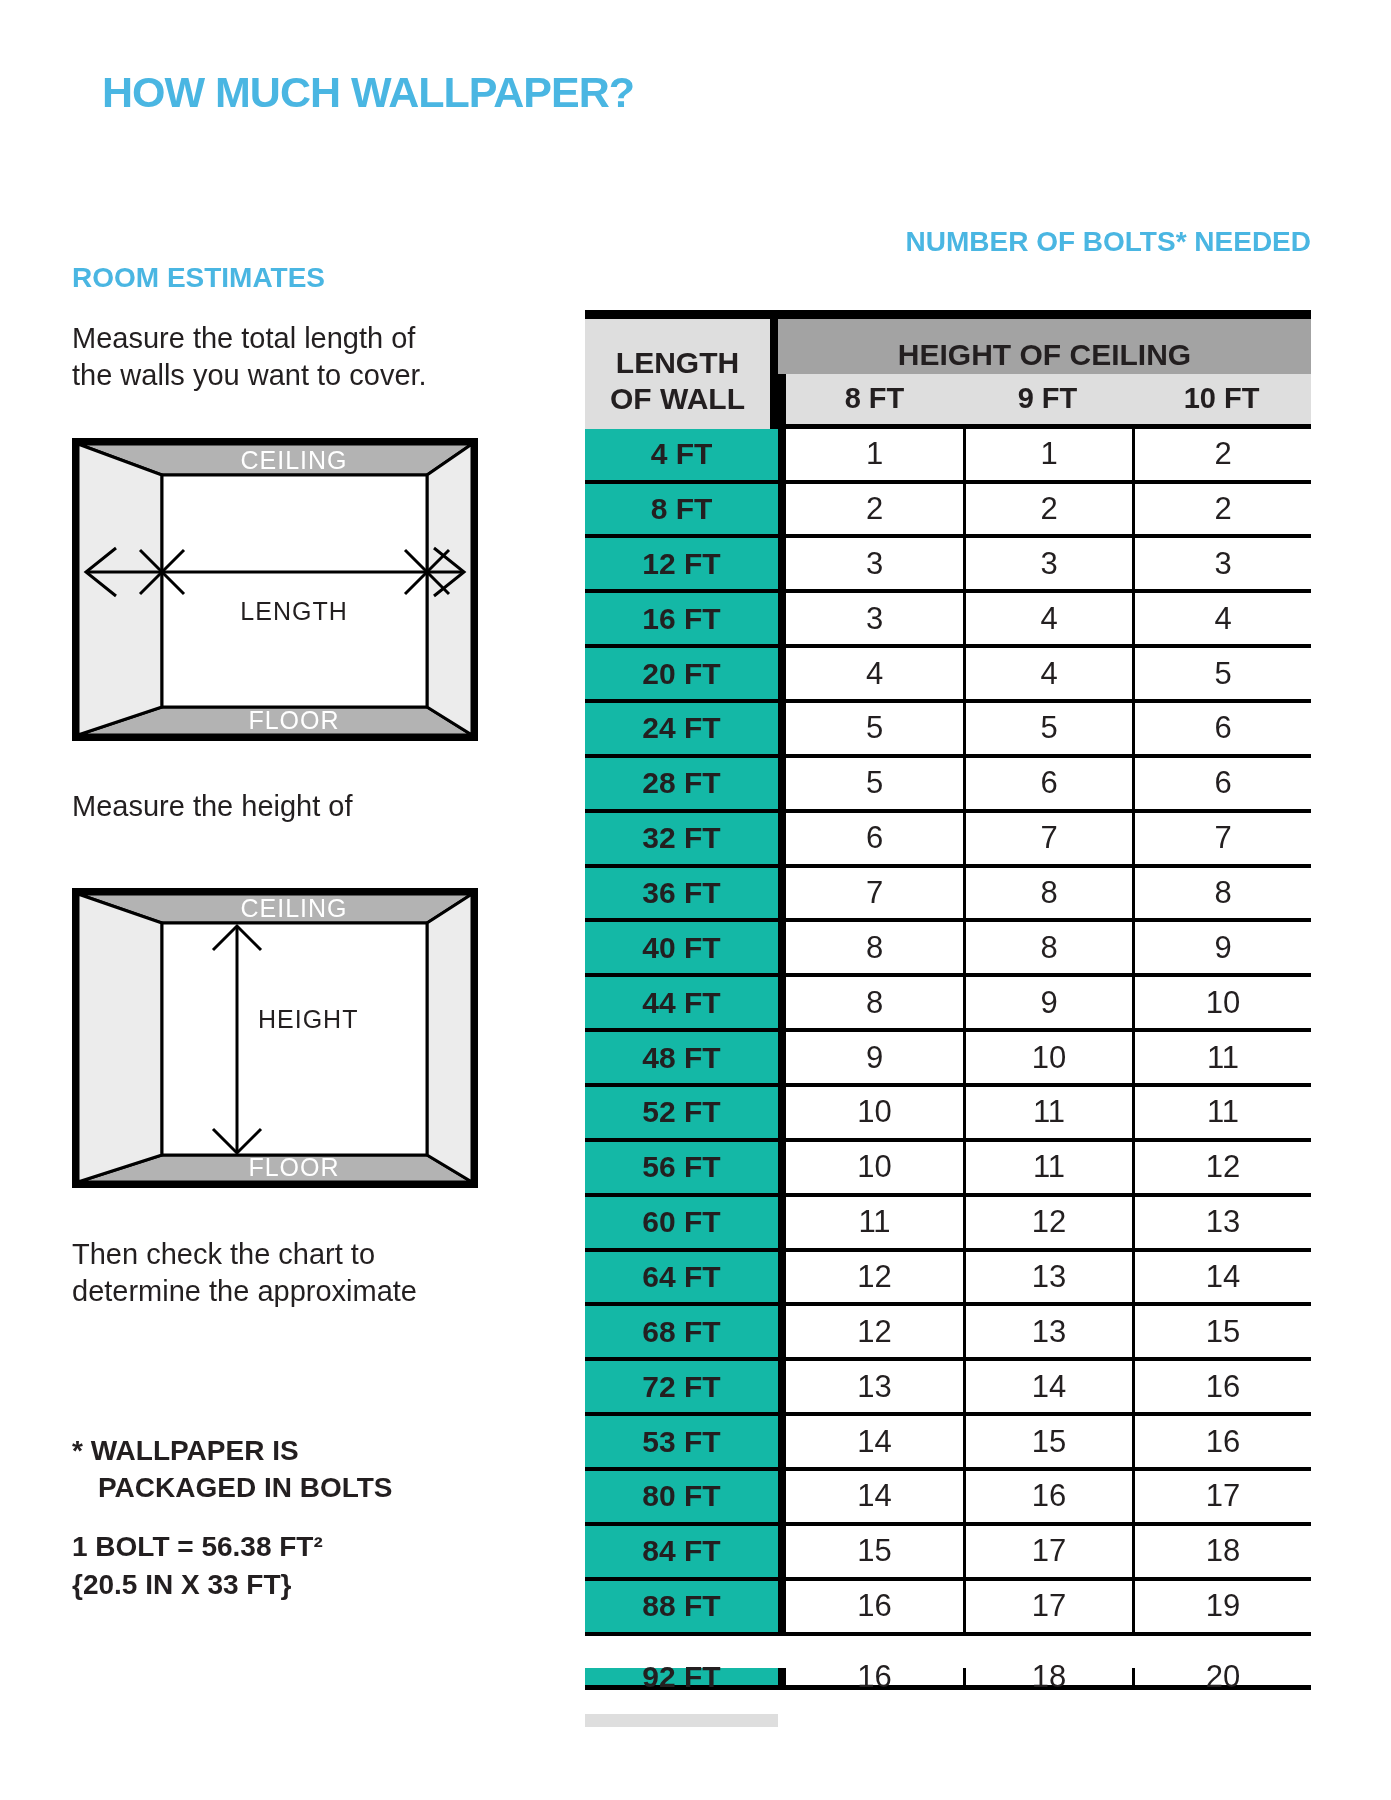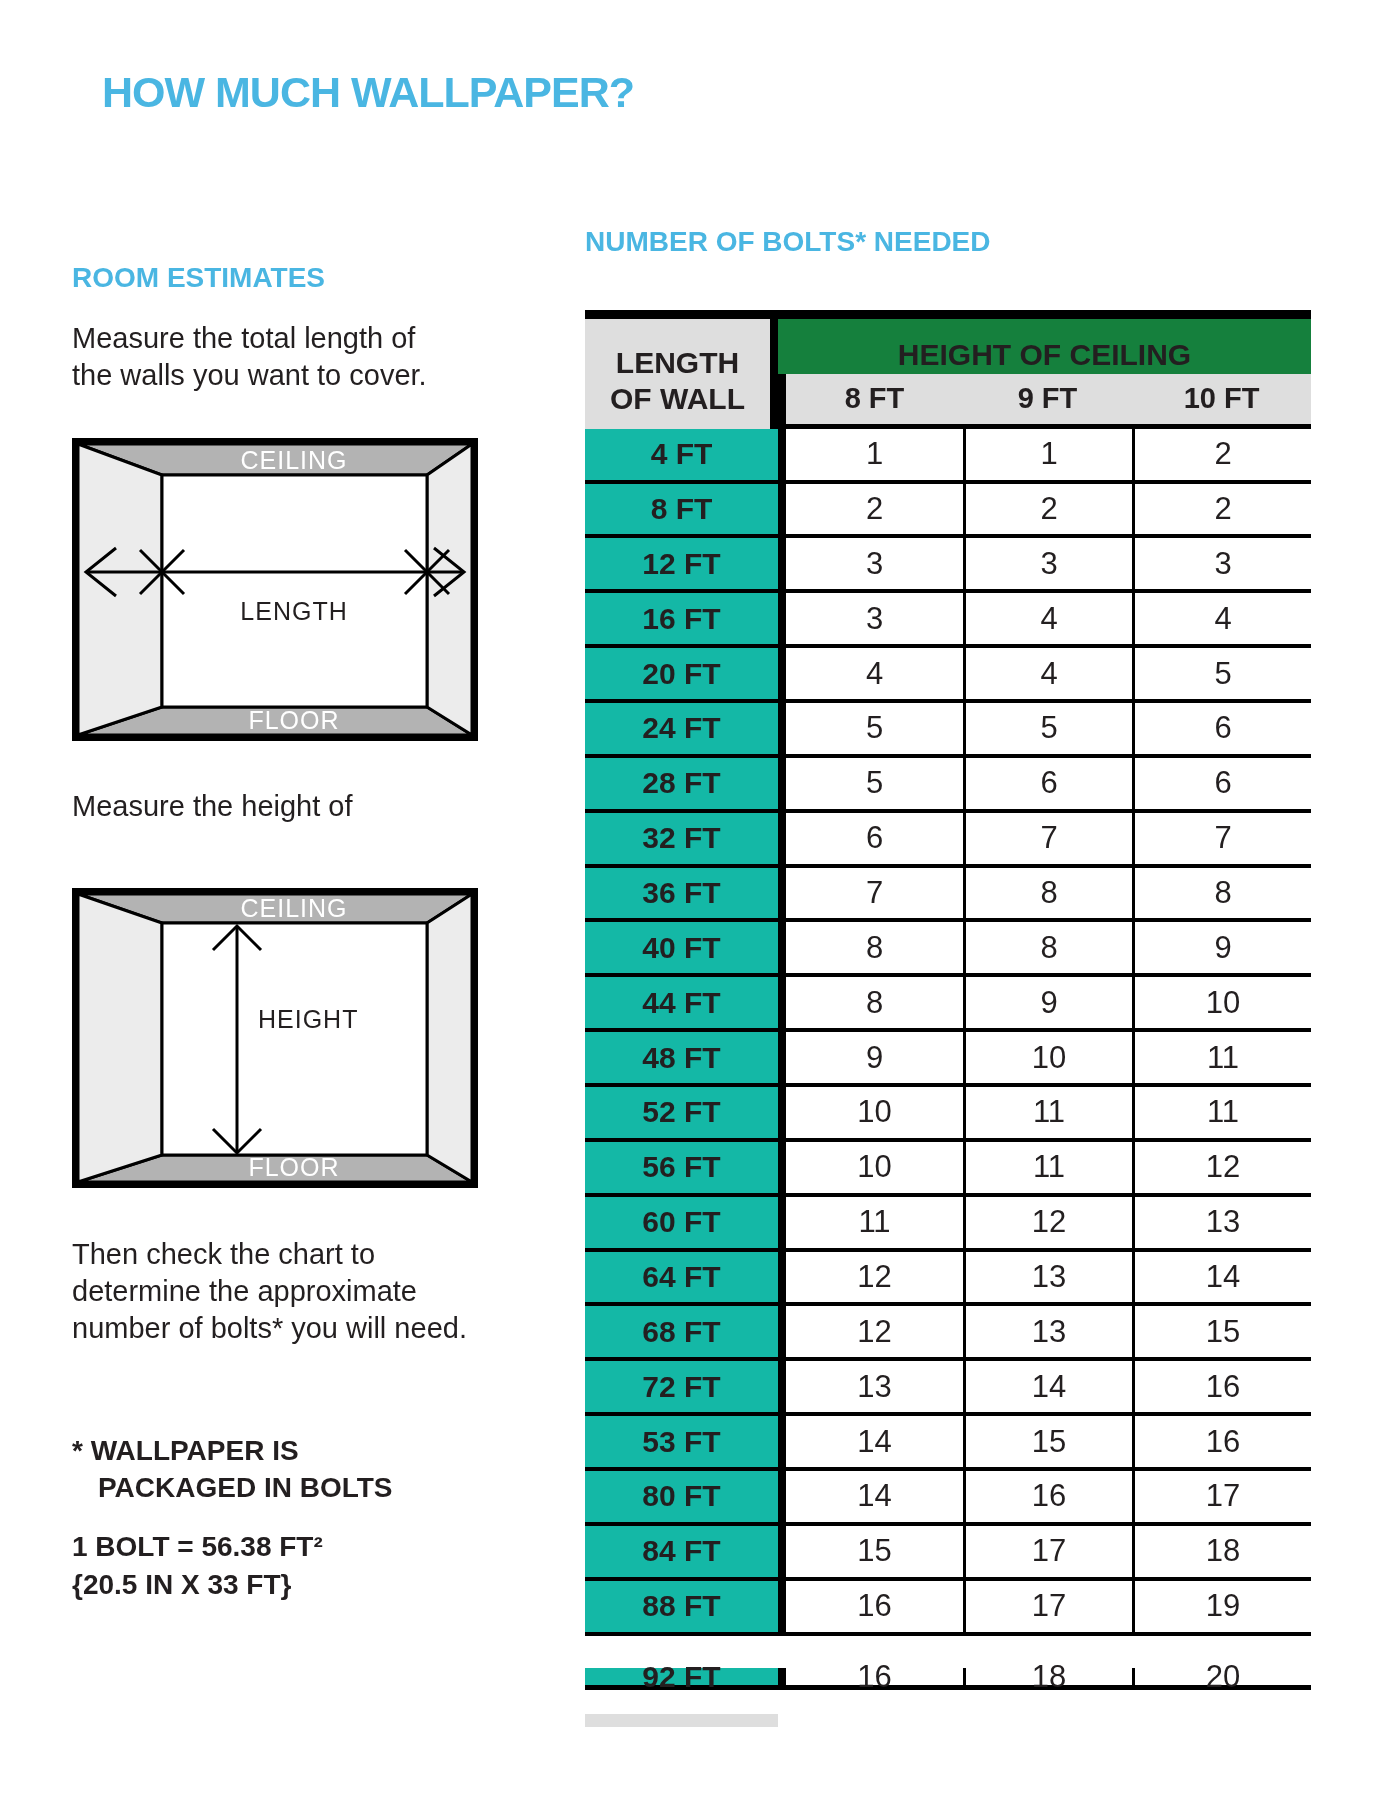--- a/index.html
+++ b/index.html
@@ -19,42 +19,42 @@
   .para2{left:72px;top:788px;}
   .para3{left:72px;top:1236px;}
   .note{left:72px;top:1432px;font-size:28px;line-height:37px;font-weight:bold;}
   .note .indent{padding-left:26px;}
   .boltinfo{left:72px;top:1528px;font-size:28px;line-height:38px;font-weight:bold;}
   .diagram1{left:72px;top:438px;}
   .diagram2{left:72px;top:888px;}
 
   
   .table-heading{
-    left:585px;top:226px;width:726px;text-align:left;
+    left:585px;top:226px;width:726px;text-align:right;
     font-size:28px;font-weight:bold;color:#4ab6e2;
   }
   .bolt-table{left:585px;top:310px;width:726px;}
   .topbar{width:726px;height:9px;background:#000;}
   .tgrid{
     display:grid;
     grid-template-columns:193px 185px 169px 179px;
     grid-auto-rows:54.87px;
   }
   .cell{
     display:flex;align-items:center;justify-content:center;
     box-sizing:border-box;
   }
   .hleft{
     grid-column:1;grid-row:1 / 3;background:#dedede;
     border-right:8px solid #000;border-bottom:5px solid #000;
     flex-direction:column;font-size:30px;font-weight:bold;line-height:36px;
     height:129px;
   }
   .hspan{
-    grid-column:2 / 5;grid-row:1;background:#15803d;
+    grid-column:2 / 5;grid-row:1;background:#a3a3a3;
     border-bottom:3px solid #000;height:74px;
     font-size:30px;font-weight:bold;
   }
   .hsub{
     grid-row:2;background:#dedede;border-bottom:5px solid #000;height:55px;
     font-size:29px;font-weight:bold;
   }
   .hsub.c0{grid-column:2;border-left:8px solid #000;}
   .hsub.c1{grid-column:3;}
   .hsub.c2{grid-column:4;}
@@ -121,21 +121,20 @@
     <polyline points="141,241 165,265 189,241"></polyline>
   </g>
   <text x="222" y="29" text-anchor="middle" font-size="25" letter-spacing="1" fill="#ffffff">CEILING</text>
   <text x="186" y="140" text-anchor="start" font-size="25" letter-spacing="1" fill="#231f20">HEIGHT</text>
   <text x="222" y="288" text-anchor="middle" font-size="25" letter-spacing="1" fill="#ffffff">FLOOR</text>
 </svg>
 
 <div class="abs para para3">
   <div>Then check the chart to</div>
   <div>determine the approximate</div>
-  <div>number of bolts* you will need.</div>
 </div>
 
 <div class="abs note">
   <div>* WALLPAPER IS</div>
   <div class="indent">PACKAGED IN BOLTS</div>
 </div>
 
 <div class="abs boltinfo">
   <div>1 BOLT = 56.38 FT²</div>
   <div>{20.5 IN X 33 FT}</div>

